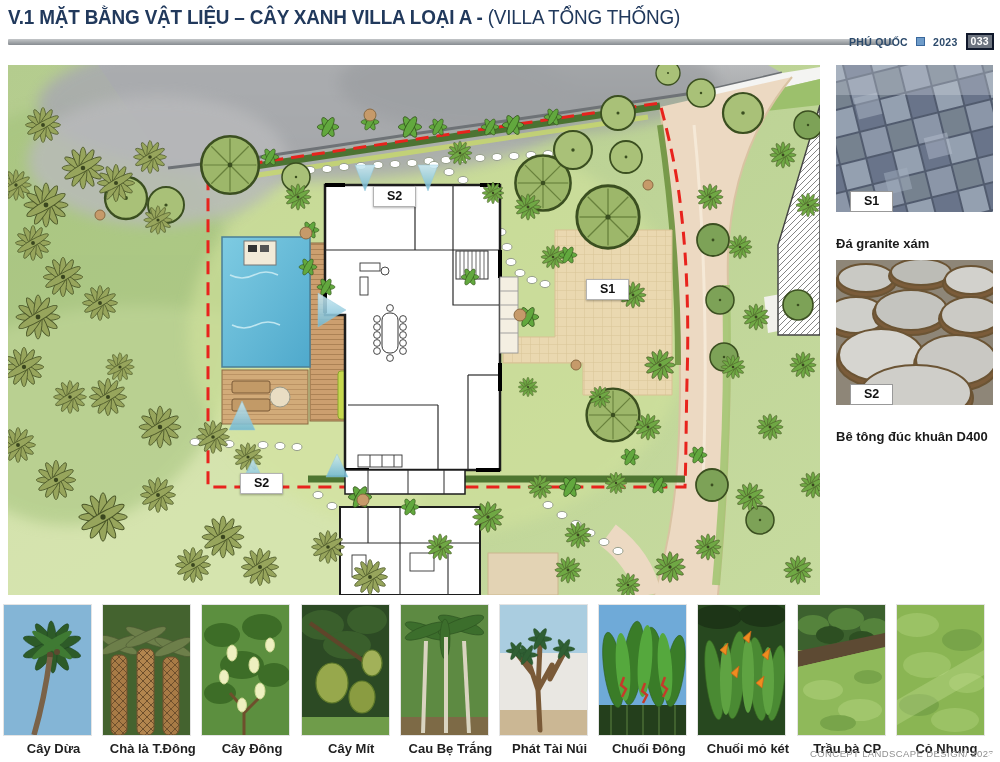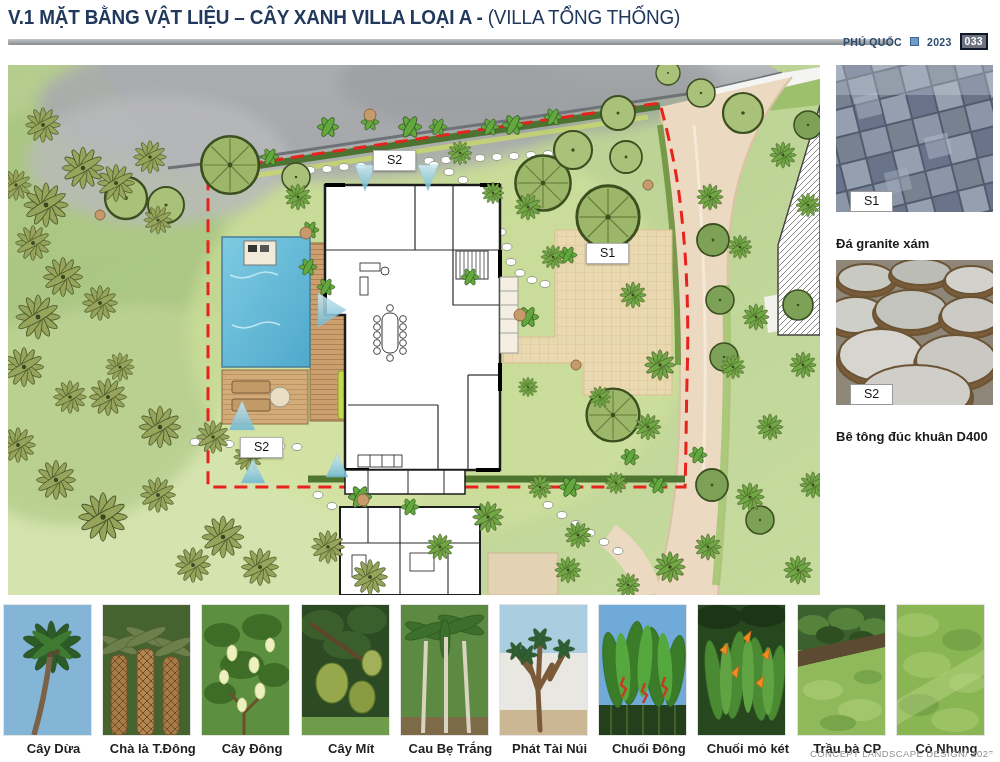--- a/index.html
+++ b/index.html
@@ -8,32 +8,32 @@
           font-family:"Liberation Sans", sans-serif;border-radius:29px; }
 
   
   .title { position:absolute; left:8px; top:5px; white-space:nowrap;
            color:#21395c; font-size:21px; font-weight:bold; letter-spacing:-0.2px;
            transform:scaleX(0.9); transform-origin:left center; }
   .title .t-sub { font-weight:400; }
   .title .t-dash { font-weight:bold; }
   .rule { position:absolute; left:8px; top:39px; width:885px; height:6px;
           background:linear-gradient(#c3c6c8,#878c91); border-radius:1px; }
-  .meta { position:absolute; right:12px; top:33px; display:flex; align-items:center; gap:8px;
+  .meta { position:absolute; right:6px; top:33px; display:flex; align-items:center; gap:8px;
           font-size:10.5px; color:#2c4a6b; font-weight:bold; letter-spacing:.3px; }
   .meta .sq { width:9px; height:9px; background:#6f9cc9; border:1px solid #39679c; display:inline-block; }
   .pagebadge { background:#6d7480; border:2px solid #0f172a; color:#fff; padding:0 3px;
                font-size:10.5px; font-weight:bold; line-height:13px; }
 
   
   .plan { position:absolute; left:8px; top:65px; width:812px; height:530px; overflow:hidden; }
   .plan svg { display:block; }
   .tag { position:absolute; background:#fff; border:1px solid #b3b3b3; color:#111;
-         font-size:12.5px; font-weight:normal; line-height:17px; padding:1px 13px;
-         box-shadow:0 1px 2px rgba(0,0,0,.3); }
+         font-size:12.5px; font-weight:bold; line-height:17px; padding:1px 13px;
+         box-shadow:0 1px 2px rgba(0,0,0,.3);margin-top:36px; }
 
   
   .materials { position:absolute; left:836px; top:65px; width:157px; }
   .mat { margin-bottom:9px; }
   .mat-img { position:relative; width:157px; overflow:hidden; }
   .mat-tag { position:absolute; left:14px; bottom:0; box-shadow:none; border:1px solid #999; }
   .mat figcaption { margin-top:24px; font-size:13px; font-weight:bold; color:#1a1a1a; }
 
   
   .plants { position:absolute; left:4px; top:605px; width:992px; display:flex; justify-content:space-between; }

